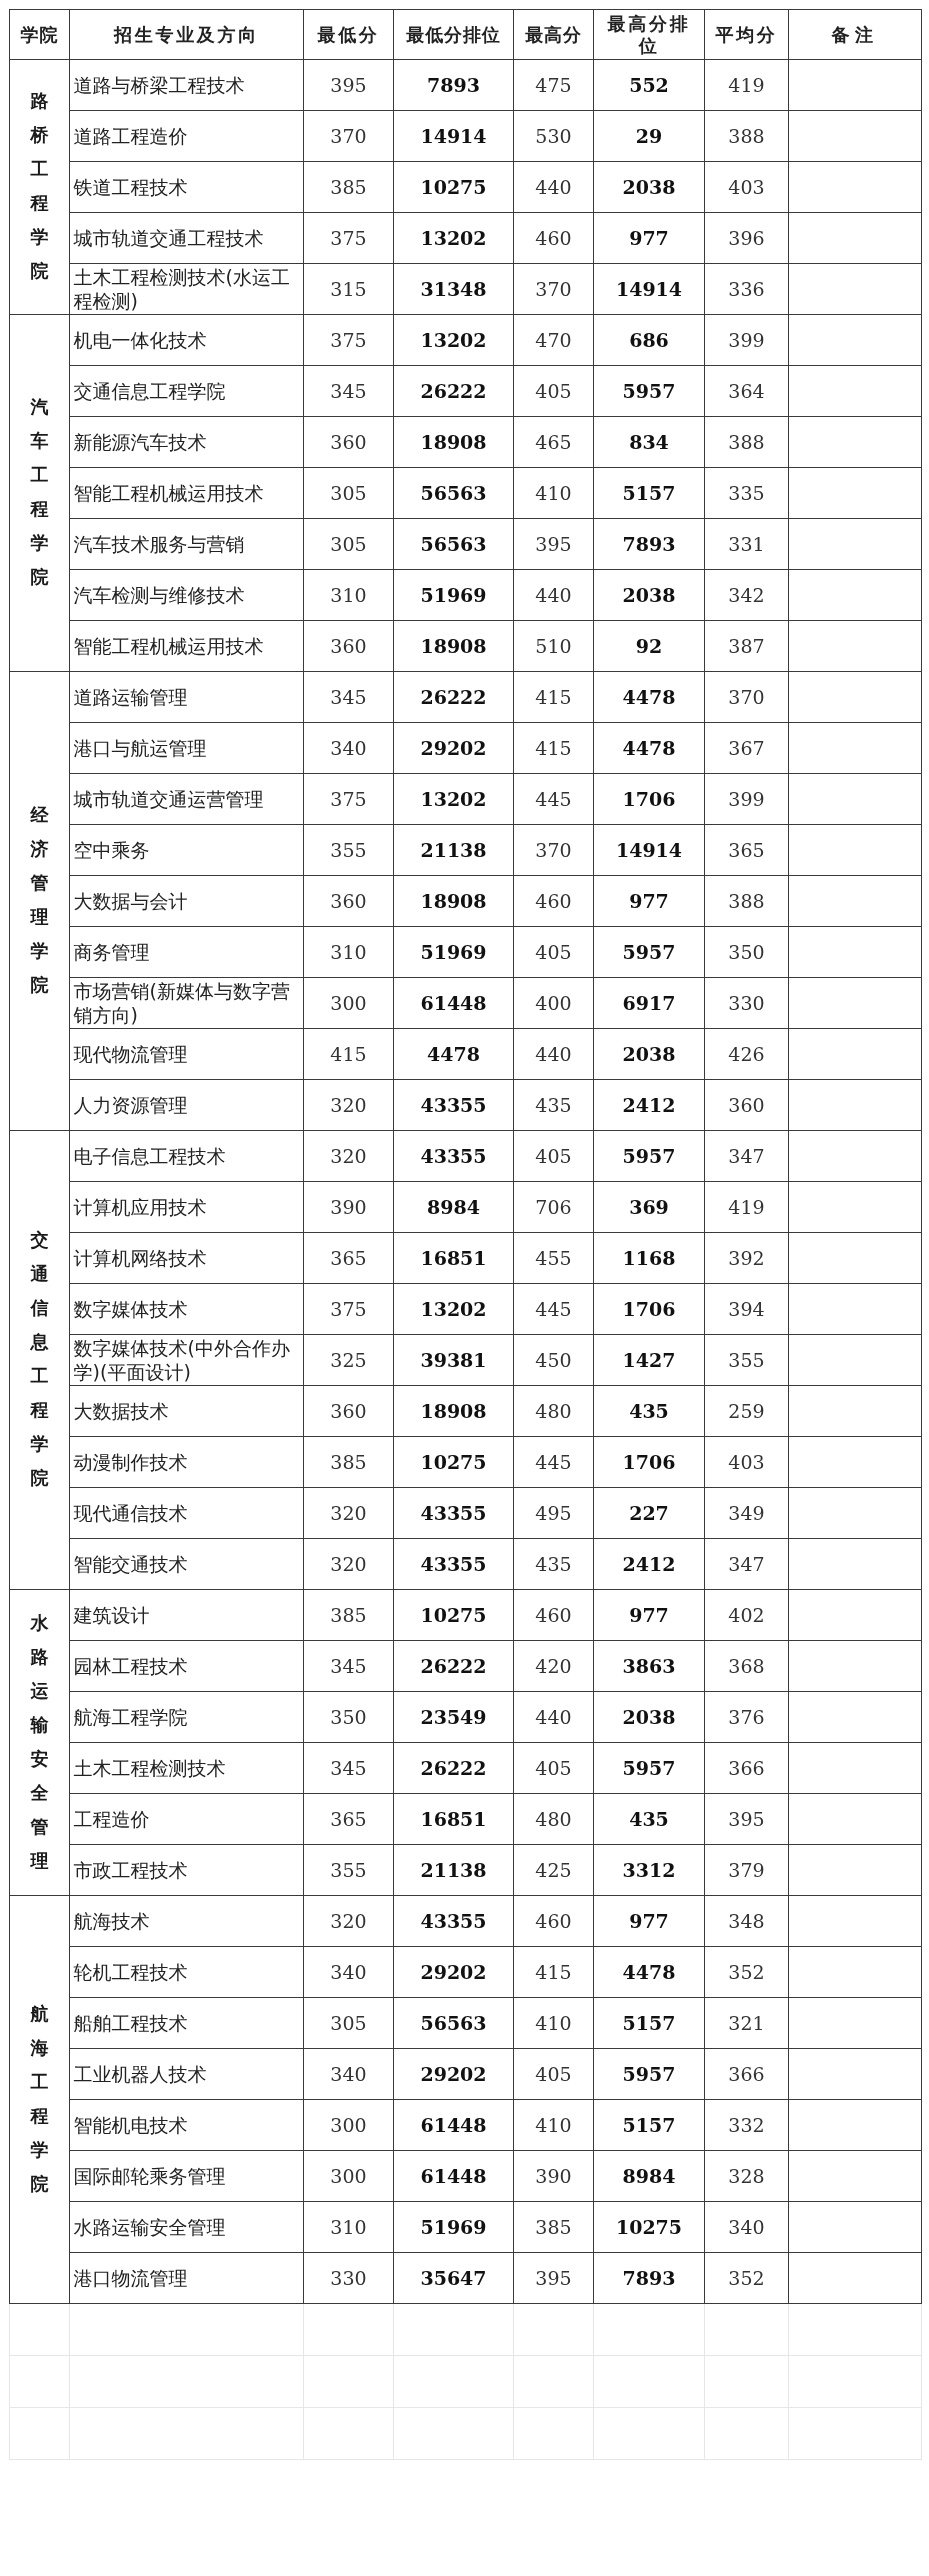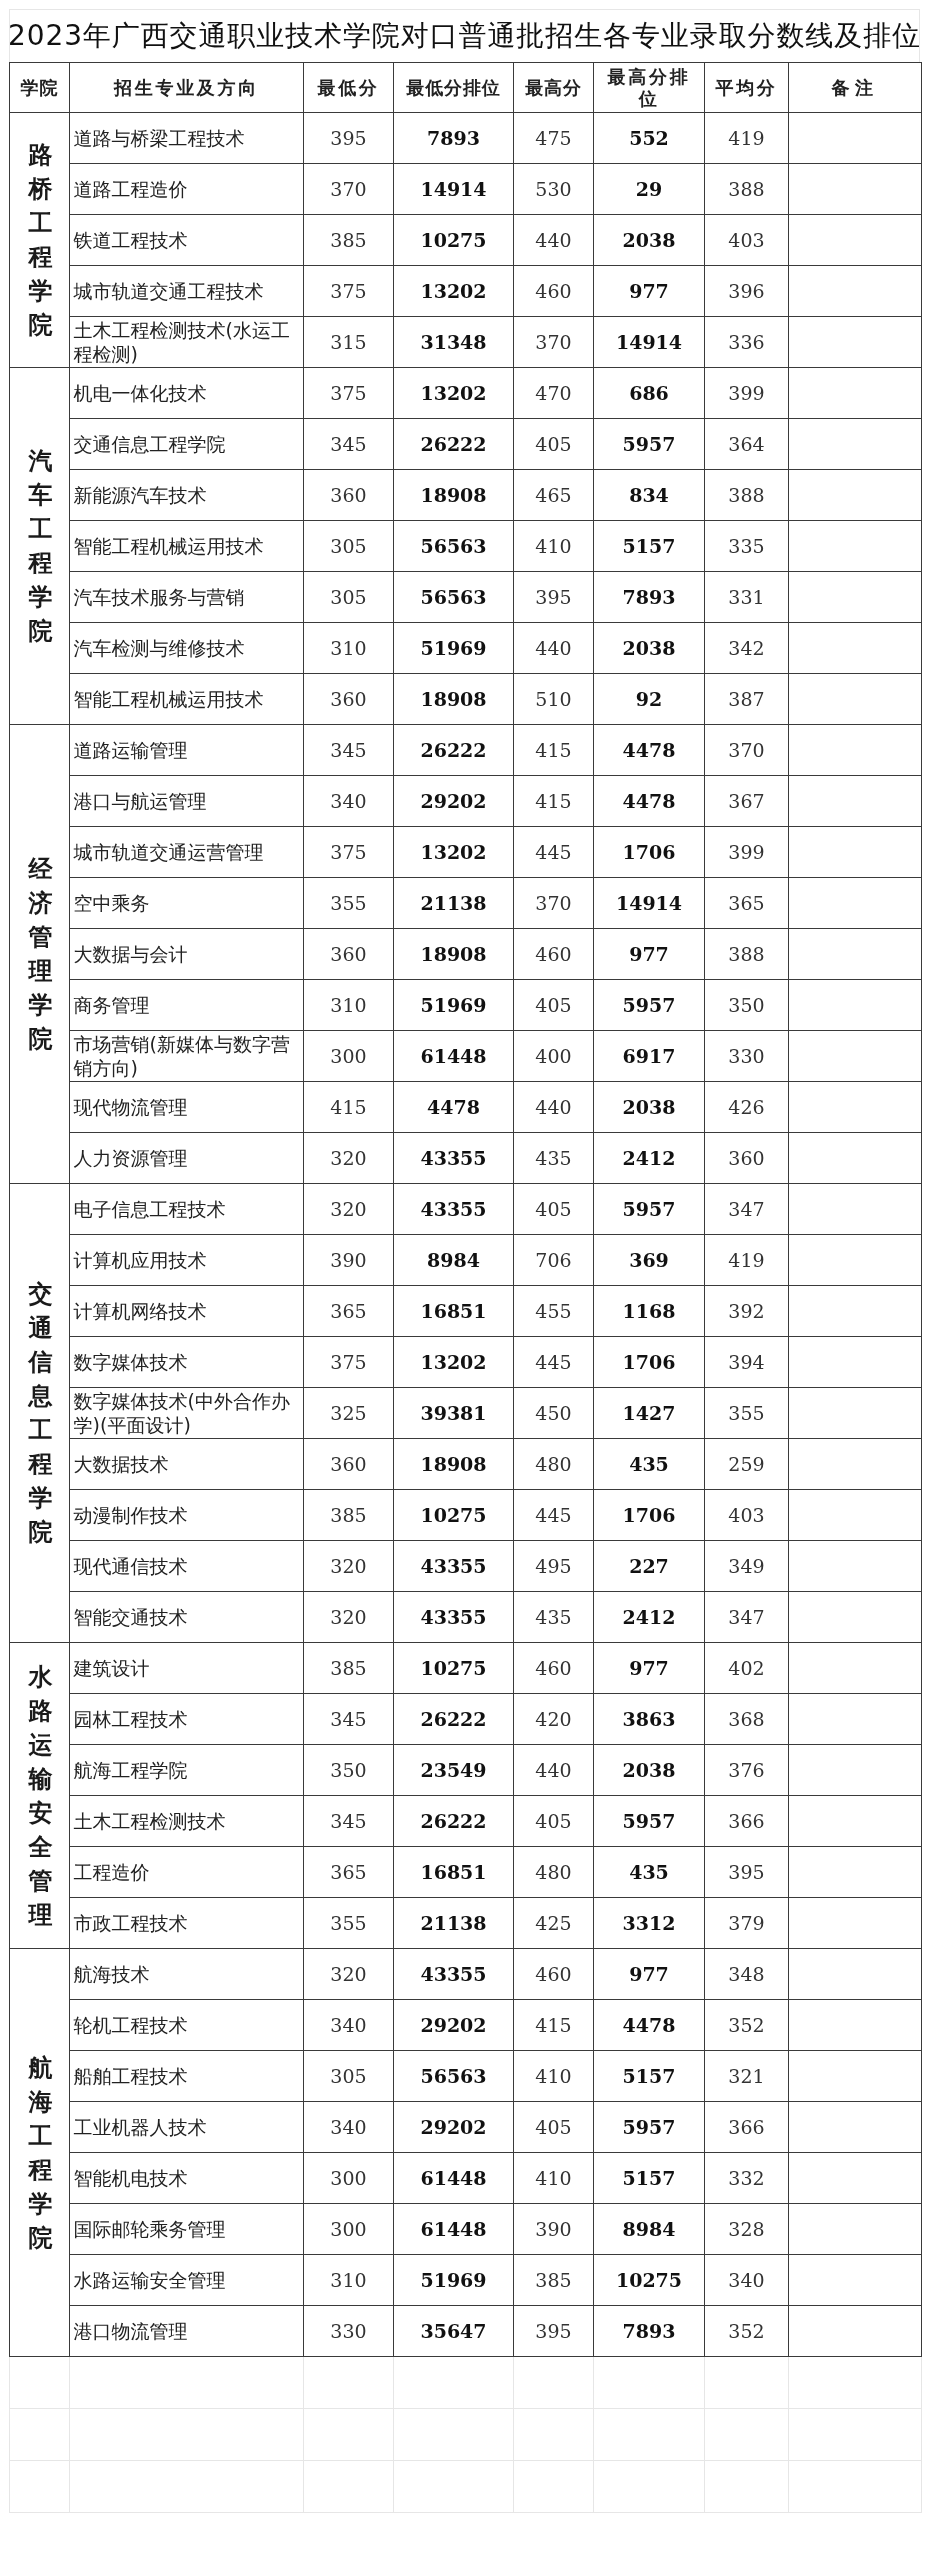--- a/index.html
+++ b/index.html
@@ -4,32 +4,31 @@
 <style>
   html, body { margin: 0; padding: 0; background: #ffffff; }
   body { width: 929px; height: 2576px; position: relative; font-family: "DejaVu Sans", "Liberation Sans", sans-serif; color: #1a1a1a; }
   .sheet { position: absolute; left: 9px; top: 9px; width: 911px; }
   .title { height: 52px; border: 0.9px solid #e6e6e6; border-bottom: none; display: flex; align-items: center; justify-content: center; font-size: 28px; letter-spacing: 0.9px; color: #111; white-space: nowrap; overflow: hidden; }
   table { border-collapse: collapse; width: 911px; table-layout: fixed; }
   th, td { border: 1.8px solid #3a3a3a; padding: 0; text-align: center; vertical-align: middle; }
   th { height: 49px; font-size: 18px; font-weight: bold; color: #222; line-height: 22px; letter-spacing: 2.7px; }
   td { height: 50px; font-size: 19px; font-family: "DejaVu Serif", "Liberation Serif", serif; }
   td.major { text-align: left; padding-left: 3.6px; font-size: 19px; font-family: "DejaVu Sans", sans-serif; line-height: 24.5px; color: #222; }
-  td.college { font-size: 24px; font-weight: bold; width: 60px; line-height: 34px; }
+  td.college { font-size: 18px; font-weight: bold; width: 60px; line-height: 34px; font-family: Liberation Mono, monospace; }
   td.college span { display: inline-block; width: 22px; word-break: break-all; }
   td.num-light { color: #333; }
   td.num-bold { font-weight: bold; color: #111; }
   .blank-row td { border: 0.9px solid #e6e6e6; height: 51px; }
   .blank-row.first td { border-top: 1.8px solid #3a3a3a; }
 </style>
 </head>
 <body>
 
 <div class="sheet">
-  <div class="title">2023年广西交通职业技术学院对口普通批招生各专业录取分数线及排位</div>
   <table>
     <colgroup>
       <col style="width:60px">
         <col style="width:234px">
         <col style="width:90px">
         <col style="width:120px">
       <col style="width:80px">
         <col style="width:111px">
         <col style="width:84px">
         <col style="width:133px">

